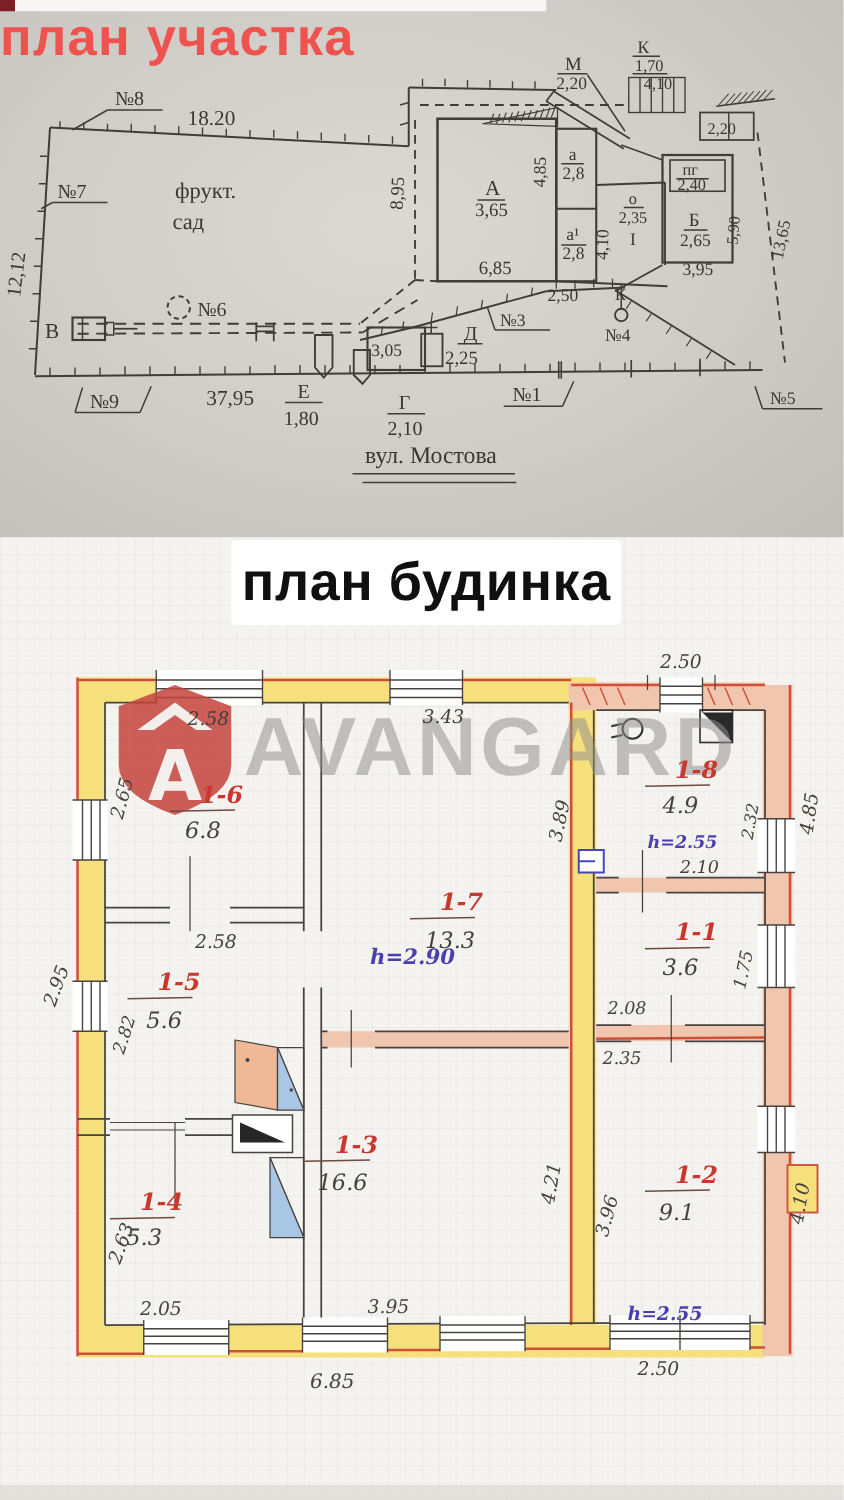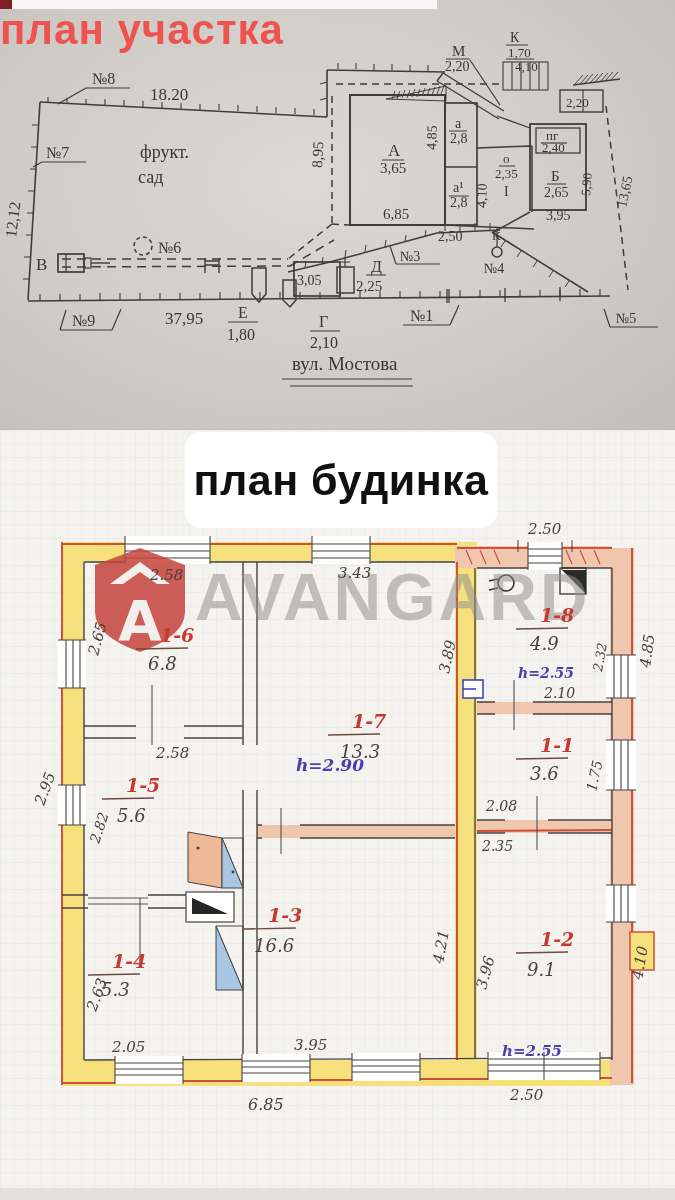--- a/index.html
+++ b/index.html
@@ -4,22 +4,22 @@
 <style>
   html,body{margin:0;padding:0;background:#fff;}
   #stage{position:relative;width:675px;height:1200px;overflow:hidden;
          font-family:"Liberation Sans",sans-serif;}
   .photo{position:relative;width:675px;height:430px;
          background:radial-gradient(ellipse at 45% 42%, #dcd9d4 0%, #cfccc7 58%, #c1beb8 100%);}
   .paper{position:relative;width:675px;height:770px;background:#f5f3ef;}
   svg{position:absolute;left:0;top:0;display:block;}
   .site-title{position:absolute;left:0;top:6px;width:560px;text-align:left;
       font-size:42px;font-weight:bold;color:#ee5350;letter-spacing:1px;}
-  .house-title-box{position:absolute;left:185px;top:2px;width:312px;height:96px;
-      background:#ffffff;border-radius:16px;display:flex;align-items:center;justify-content:center;}
+  .house-title-box{position:absolute;left:185px;top:2px;width:312px;height:68px;
+      background:#ffffff;border-radius:4px;display:flex;align-items:center;justify-content:center;}
   .house-title{font-size:43px;font-weight:bold;color:#101010;letter-spacing:0.5px;}
   text{user-select:none;}
   .lb-print{font-family:"Liberation Serif",serif;fill:#3a3733;}
   .lb-hand{font-family:"DejaVu Serif",serif;font-style:italic;fill:#45413c;}
   .lb-red{font-family:"DejaVu Serif",serif;font-style:italic;font-weight:bold;fill:#c9382e;}
   .lb-blue{font-family:"DejaVu Serif",serif;font-style:italic;font-weight:bold;fill:#4a3fae;}
   .wm{font-family:"Liberation Sans",sans-serif;font-weight:bold;fill:#8e8e8e;opacity:.52;letter-spacing:3px;}
 </style>
 </head>
 <body>

